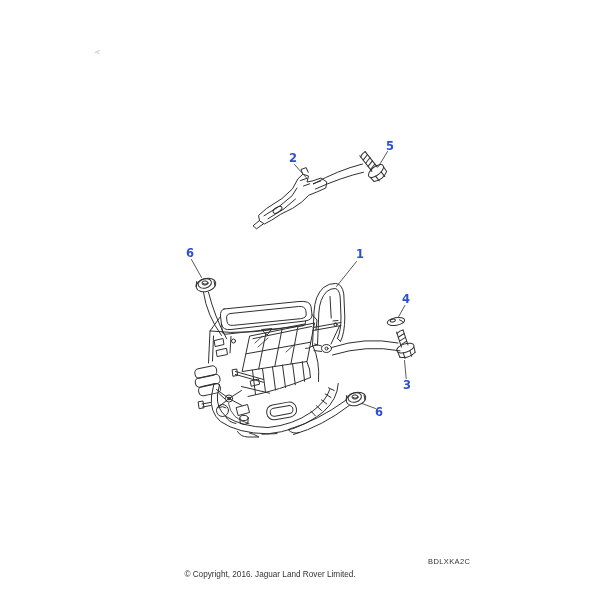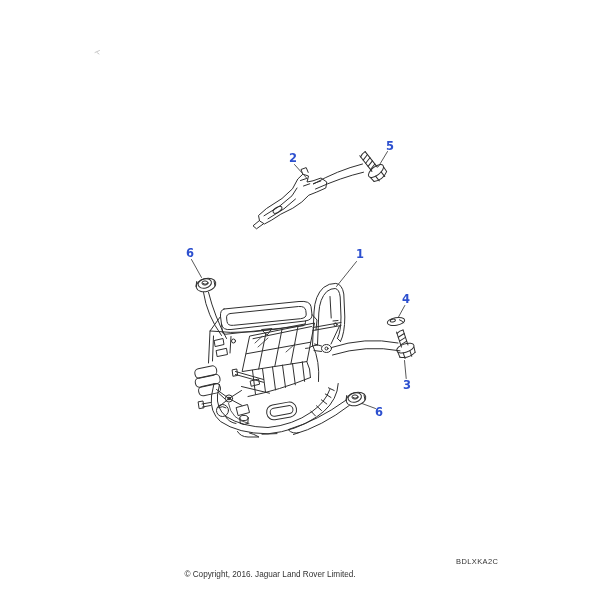--- a/index.html
+++ b/index.html
@@ -4,21 +4,21 @@
 <style>
   html,body{margin:0;padding:0;background:#fff;}
   #stage{position:relative;width:600px;height:600px;background:#fff;overflow:hidden;
          font-family:"Liberation Sans",sans-serif;}
   #art{position:absolute;left:0;top:0;width:600px;height:600px;}
   .ln{fill:none;stroke:var(--line,#303030);stroke-width:1;stroke-linecap:round;stroke-linejoin:round;}
   .thin{stroke-width:.85;stroke:#3a3a3a;}
   .faint{stroke:#c9c9c9;stroke-width:1;}
   .callout{position:absolute;transform:translate(-50%,-50%);color:var(--callout,#2d50cf);
            font-family:"DejaVu Sans",sans-serif;font-weight:bold;font-size:11.5px;line-height:1;}
-  .code{position:absolute;left:428px;top:557px;font-size:7.5px;letter-spacing:.4px;color:#333;margin-left:28px;}
+  .code{position:absolute;left:428px;top:557px;font-size:7.5px;letter-spacing:.4px;color:#333;}
   .copyright{position:absolute;left:0;top:570px;width:540px;text-align:center;
              font-size:8.2px;color:#333;}
 </style>
 </head>
 <body>
 
 <div id="stage">
 
   <svg id="art" viewBox="0 0 600 600">
 

